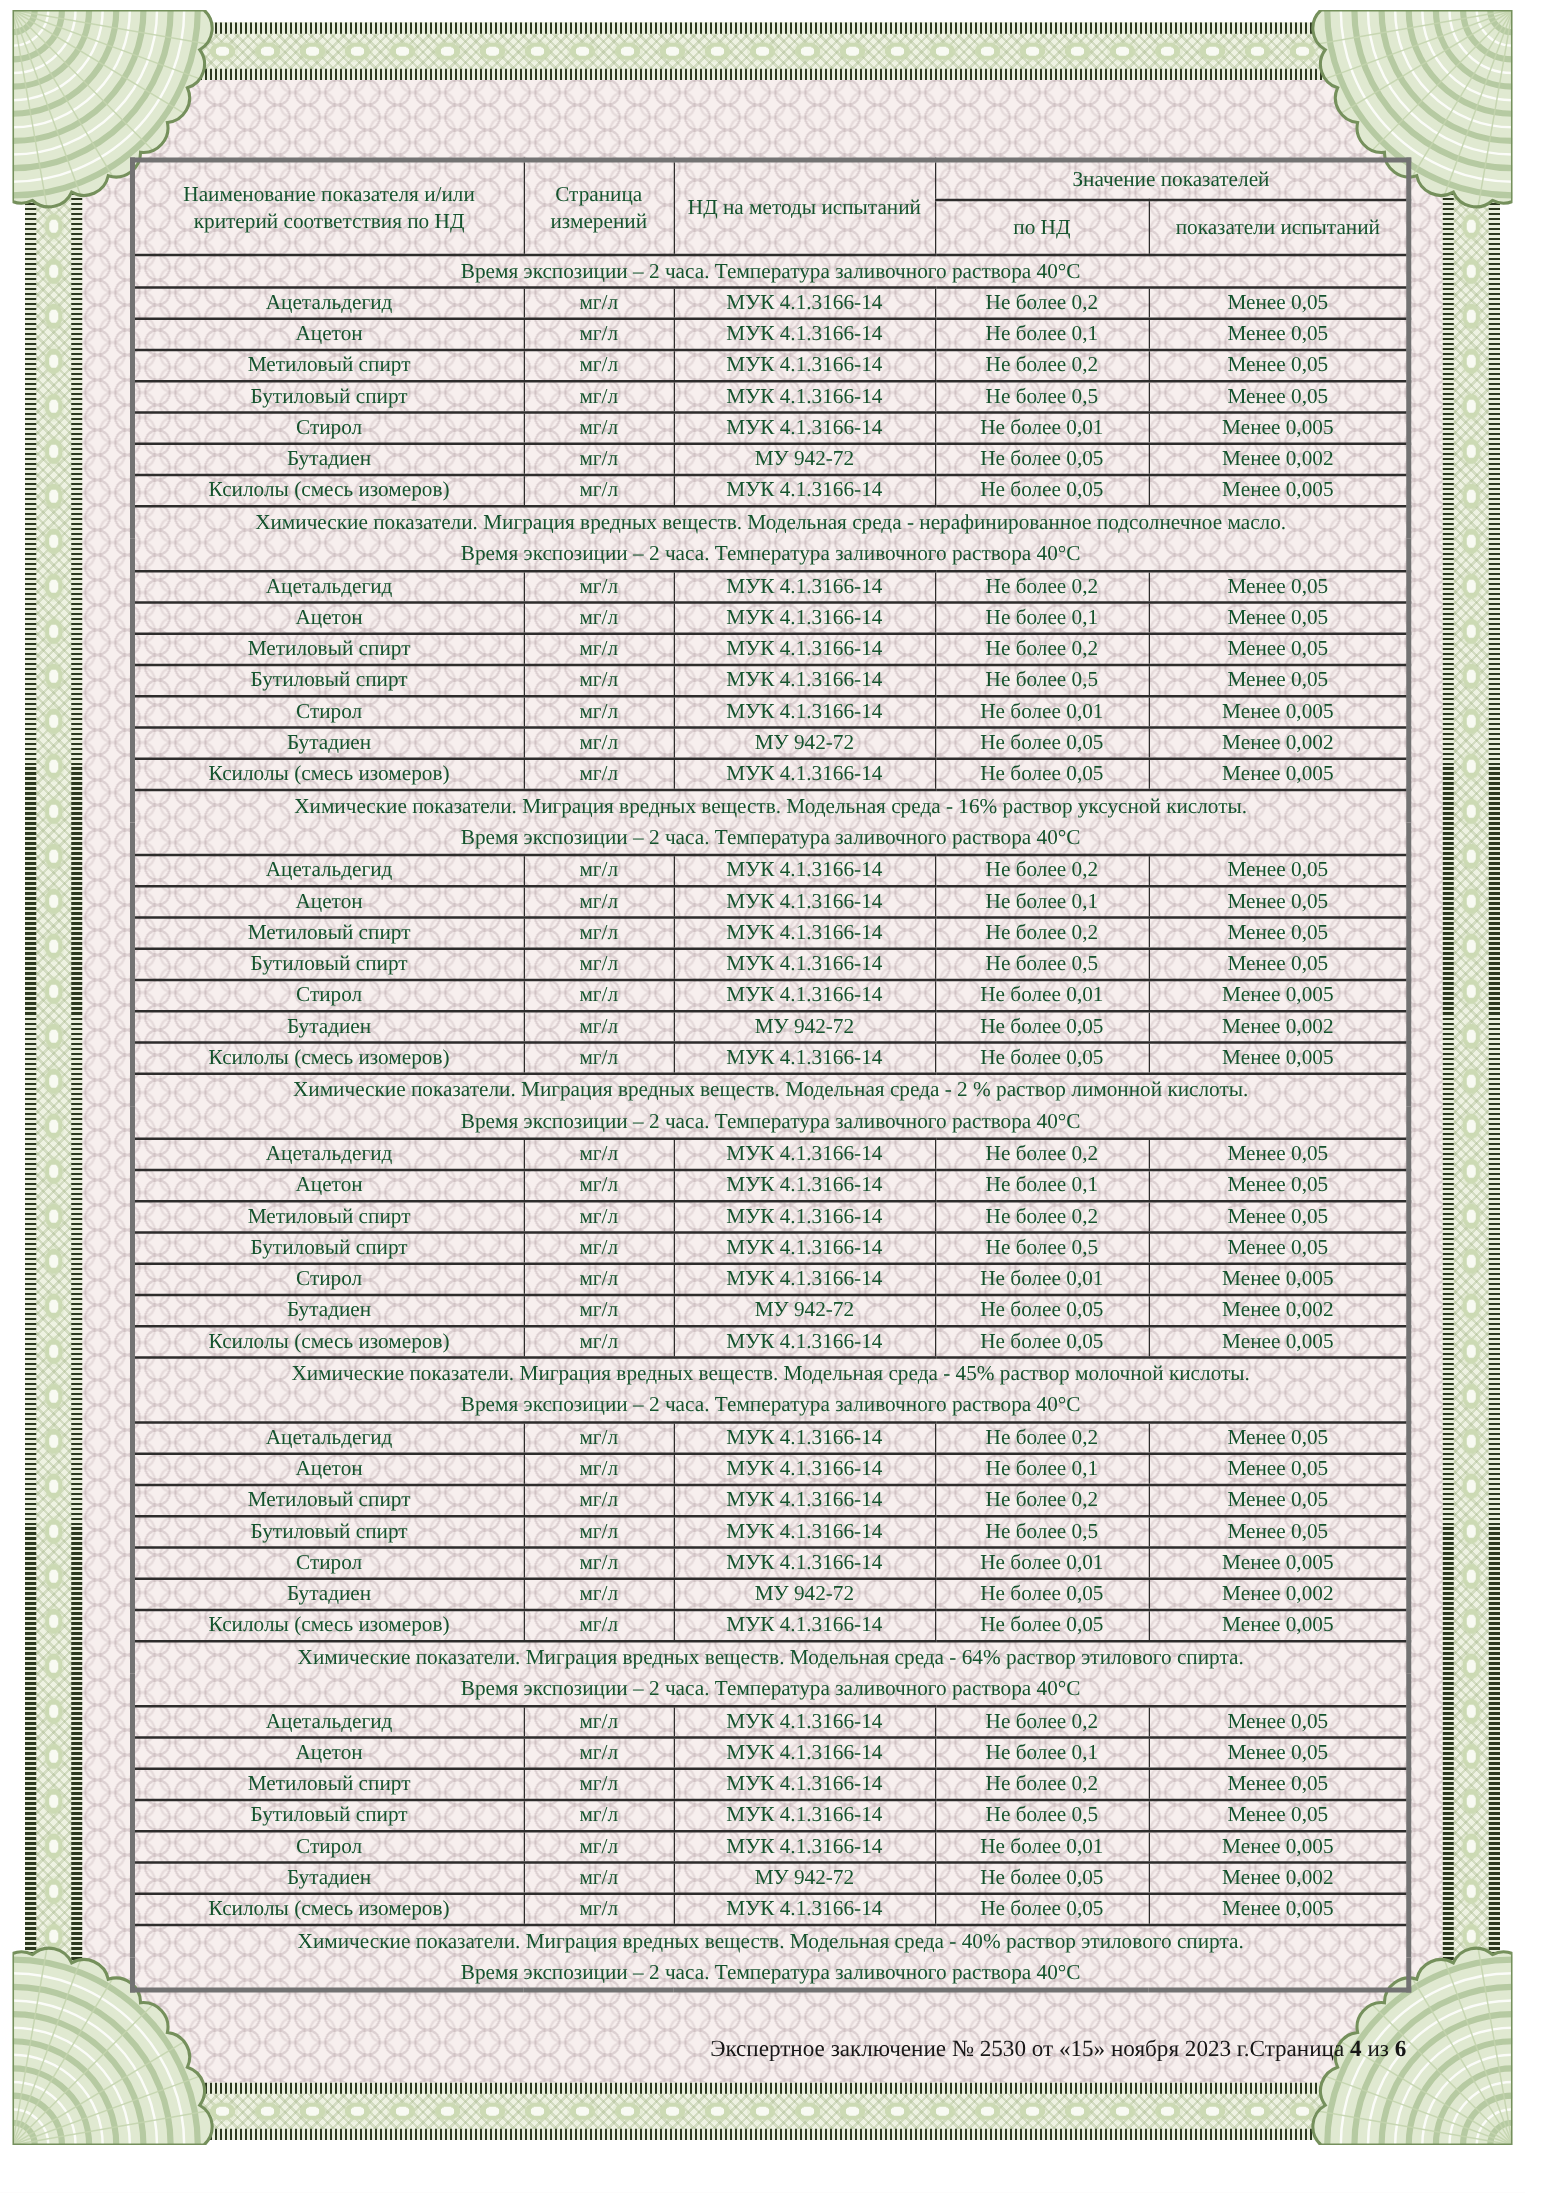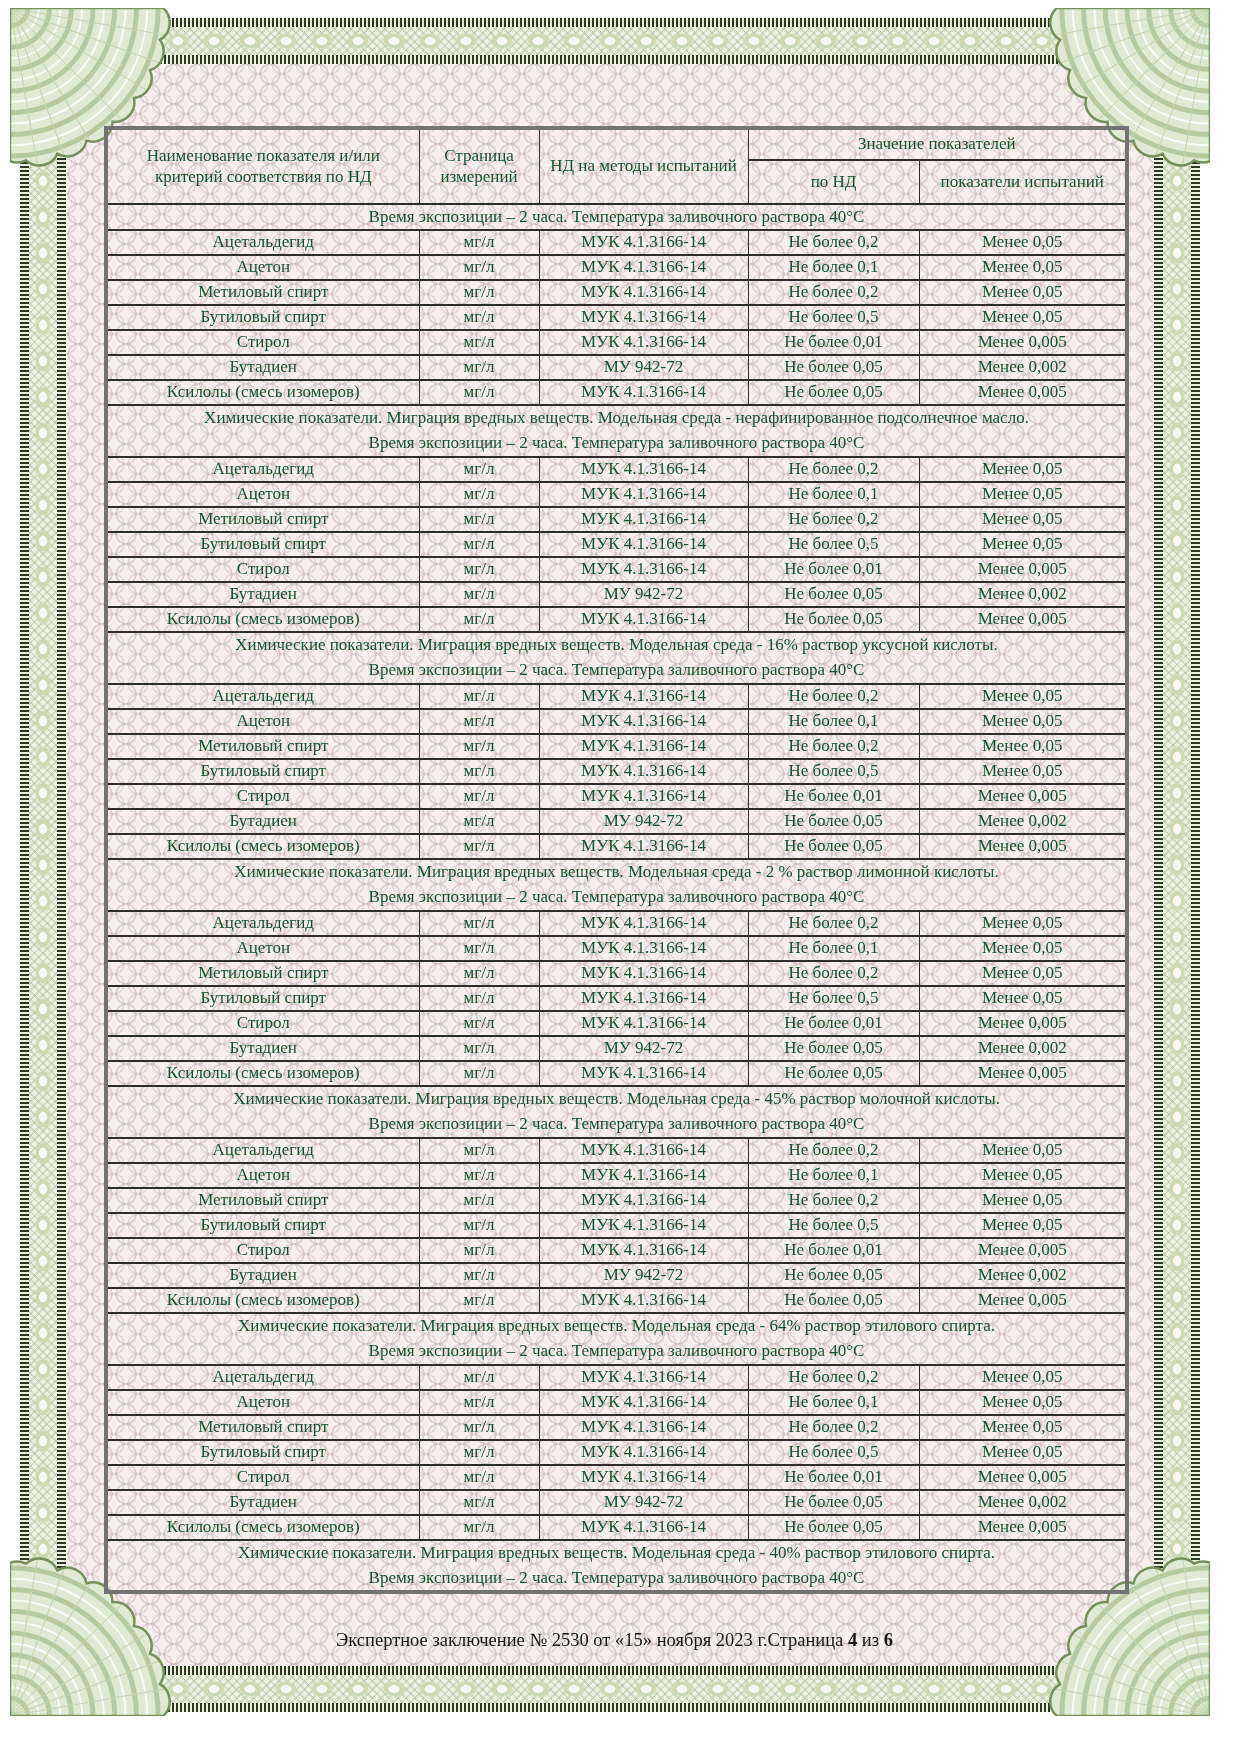--- a/index.html
+++ b/index.html
@@ -79,21 +79,21 @@
   tbody td { height:25px; }
   tbody tr.title-row td {
     border-left:none; border-right:none;
     border-top:none; border-bottom:none;
     height:26px; padding:0 6px;margin-top:12px;
   }
 
   
   .footer {
     position:absolute; left:104px; top:1630px; width:1021px;
-    display:flex; justify-content:center; align-items:baseline;
+    display:flex; justify-content:flex-end; align-items:baseline;
     font-size:18.5px;
   }
   .footer b { font-weight:bold; }
   .hidden-defs { position:absolute; width:0; height:0; overflow:hidden; }
 </style>
 </head>
 <body>
 
 <div class="page">
 

